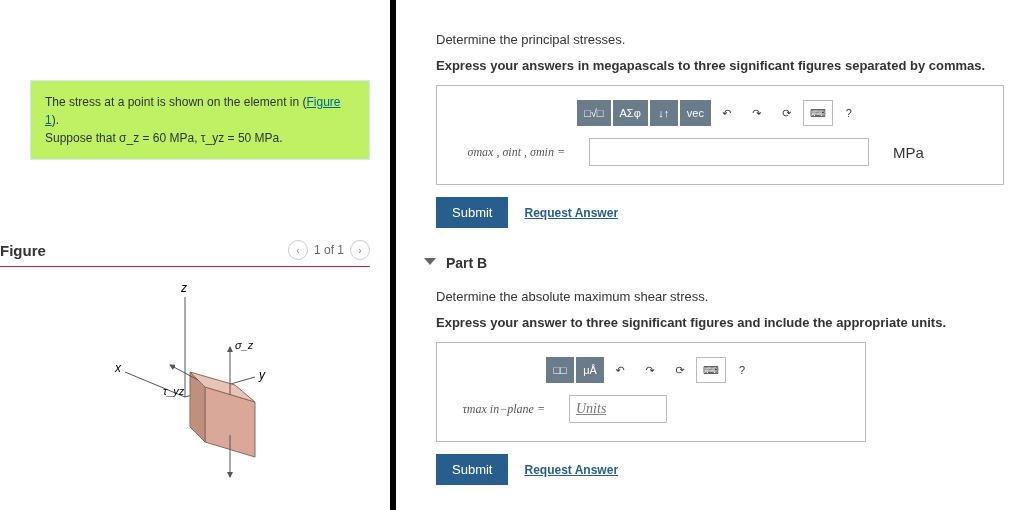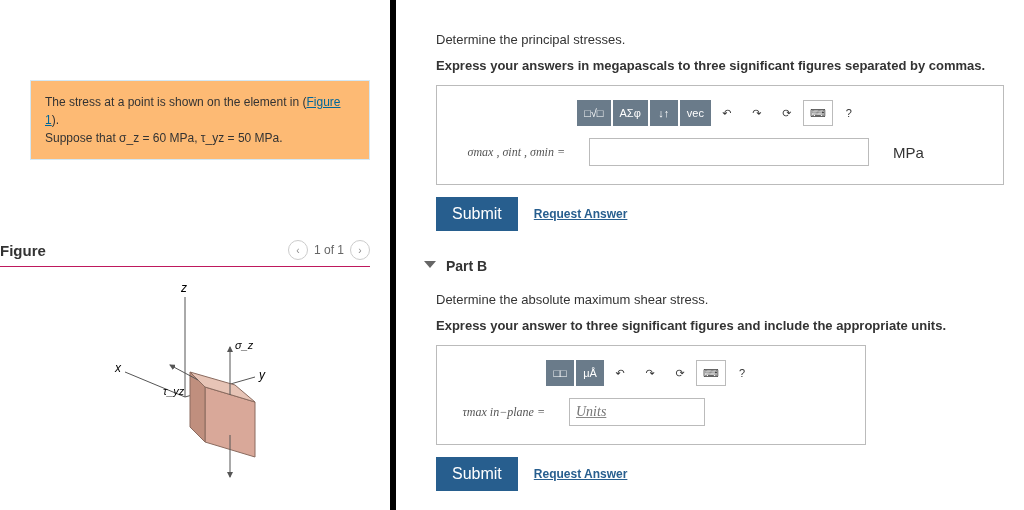--- a/index.html
+++ b/index.html
@@ -1,42 +1,42 @@
 <!DOCTYPE html>
 <html><head>
 <meta charset="utf-8">
 <style>
   * { box-sizing: border-box; margin: 0; padding: 0; }
   body { font-family: Arial, Helvetica, sans-serif; font-size: 12px; color: #333; width: 1024px; height: 510px; overflow: hidden; background: #fff; }
   .wrap { display: flex; height: 100%; }
   .left { width: 390px; padding: 40px 20px 0 0; }
   .right { flex: 1; border-left: 6px solid #000000; padding: 30px 20px 8px 40px; }
-  .promptbox { background: #fdba74; border: 1px solid #d3e8f5; padding: 12px 14px; margin: 40px 0 0 30px; line-height: 1.5; }
+  .promptbox { background: #bef264; border: 1px solid #d3e8f5; padding: 12px 14px; margin: 40px 0 0 30px; line-height: 1.5; }
   .promptbox a { color: #069; text-decoration: underline; cursor: pointer; }
   .fig-head { display: flex; align-items: center; justify-content: space-between; border-bottom: 1px solid #be185d; margin: 80px 0 10px 0; padding-bottom: 6px; }
   .fig-head h3 { font-size: 15px; font-weight: bold; }
   .pager { display: flex; align-items: center; gap: 6px; color: #666; }
   .pager .pbtn { width: 20px; height: 20px; border: 1px solid #ccc; border-radius: 50%; display: flex; align-items: center; justify-content: center; cursor: pointer; color: #888; font-size: 10px; }
   .fig-svg { display: block; margin: 10px auto 0 auto; }
   .instr { font-size: 13px; margin-bottom: 6px; line-height: 1.5; }
   .instr.bold { font-weight: bold; }
   .abox { border: 1px solid #bbb; margin: 10px 0 12px 0; padding: 14px 18px 18px 18px; background: #fff; }
   .toolbar { display: flex; gap: 2px; margin-bottom: 12px; justify-content: center; }
   .tbtn { height: 26px; min-width: 28px; border: 1px solid #6a7b8a; background: #6a7b8a; color: #fff; display: flex; align-items: center; justify-content: center; font-size: 11px; cursor: pointer; padding: 0 6px; }
   .tbtn.light { background: #fff; color: #333; border: 1px solid #bbb; }
   .tbtn.lightsp { background: #fff; color: #333; border: none; }
   .pair { display: flex; align-items: center; gap: 24px; }
   .pair .lbl { font-style: italic; font-size: 12px; color: #555; min-width: 110px; text-align: right; font-family: 'Times New Roman', serif; }
   .pair input { height: 28px; border: 1px solid #bbb; padding: 0 6px; font-size: 14px; font-family: 'Times New Roman', serif; font-style: italic; color: #888; }
   .inA { width: 280px; }
   .inV { width: 120px; }
-  .inU { width: 136px; text-decoration: underline; }
+  .inU { width: 98px; text-decoration: underline; }
   .unit { font-size: 15px; color: #333; }
   .actions { display: flex; align-items: center; gap: 16px; margin-top: 4px; }
-  .submit { background: #275e8e; color: #fff; border: none; padding: 8px 16px; font-size: 16px; cursor: pointer; }
+  .submit { background: #275e8e; color: #fff; border: none; padding: 8px 16px; font-size: 13px; cursor: pointer; }
   .req { color: #275e8e; font-weight: bold; cursor: pointer; text-decoration: underline; font-size: 12px; }
   .parthdr { display: flex; align-items: center; gap: 10px; margin: 26px 0 16px -12px; }
   .disc { border: 6px solid transparent; border-top: 7px solid #666; width: 0; height: 0; margin-top: 4px; cursor: pointer; }
   .parthdr h4 { font-size: 14px; font-weight: bold; }
 </style>
 </head>
 <body>
 
 <div class="wrap">
   <div class="left">

